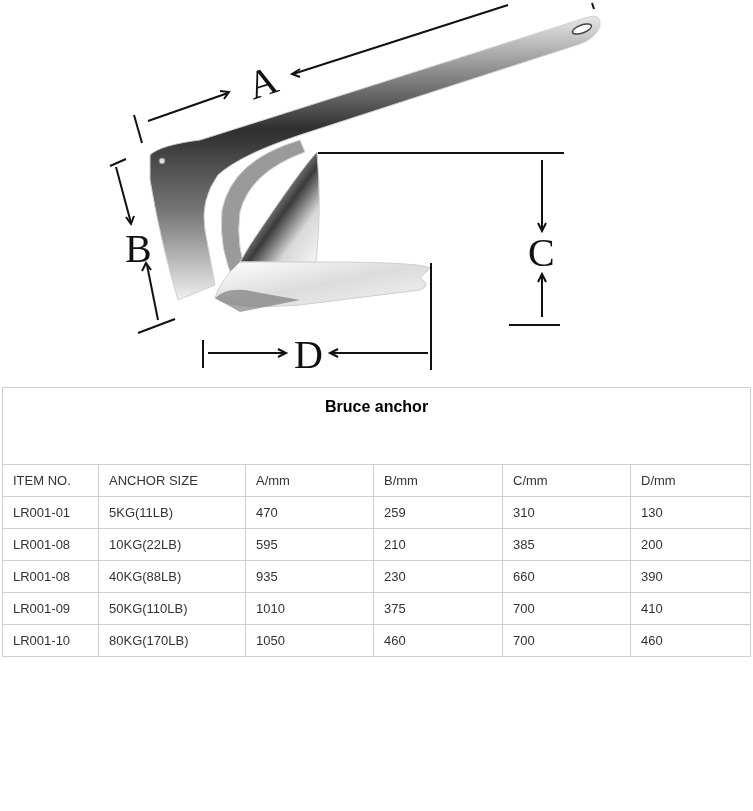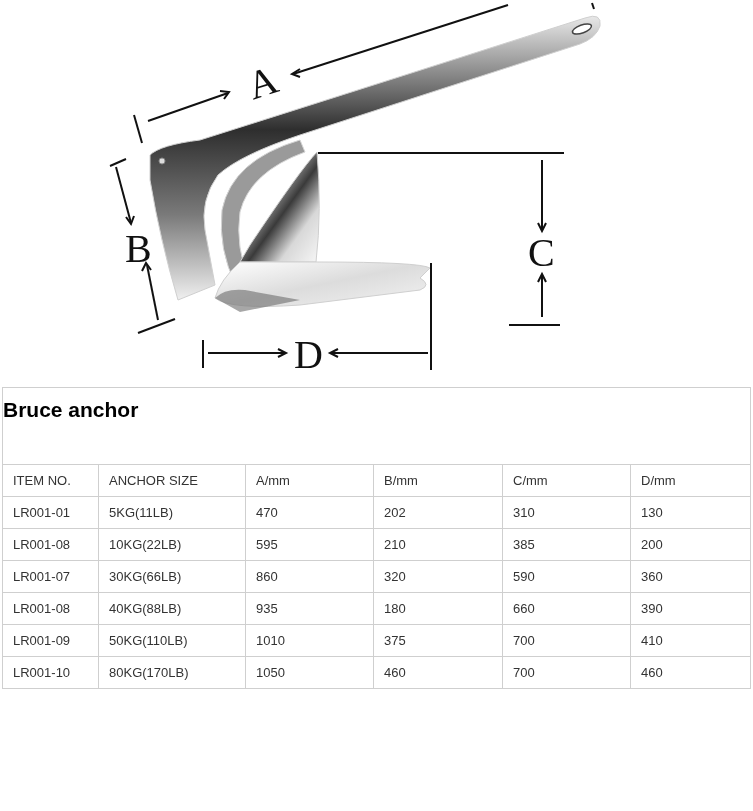--- a/index.html
+++ b/index.html
@@ -1,21 +1,21 @@
 <!DOCTYPE html>
 <html><head>
 <meta charset="utf-8">
 <style>
   html, body { margin: 0; padding: 0; background: #ffffff; }
   body { width: 753px; height: 811px; position: relative; overflow: hidden; font-family: "Liberation Sans", sans-serif; }
   .figure { position: absolute; left: 0; top: 0; width: 753px; height: 385px; }
   .figure svg { display: block; }
   .spec-table { position: absolute; left: 2px; top: 387px; width: 748px; border-collapse: collapse; table-layout: fixed; }
   .spec-table td { border: 1px solid #cfcfcf; font-size: 13px; color: #333333; padding: 0 0 0 10px; height: 31px; vertical-align: middle; white-space: nowrap; }
-  .spec-table td.title-cell { height: 66px; text-align: left; vertical-align: top; padding: 10px 0 0 0; font-size: 21px; font-weight: bold; color: #000000; }
+  .spec-table td.title-cell { height: 66px; text-align: center; vertical-align: top; padding: 10px 0 0 0; font-size: 16px; font-weight: bold; color: #000000; }
   .dim-label { font-family: "Liberation Serif", serif; font-size: 40px; fill: #111; }
 </style>
 </head>
 <body>
 
 <div class="figure">
   <svg width="753" height="385" viewBox="0 0 753 385" xmlns="http://www.w3.org/2000/svg">
     <defs>
       <linearGradient id="steel" x1="0" y1="0" x2="1" y2="1">
         <stop offset="0" stop-color="#f4f4f4"></stop>
@@ -107,45 +107,37 @@
     <td>ANCHOR SIZE</td>
     <td>A/mm</td>
     <td>B/mm</td>
     <td>C/mm</td>
     <td>D/mm</td>
   </tr>
   <tr>
     <td>LR001-01</td>
     <td>5KG(11LB)</td>
     <td>470</td>
-    <td>202</td>
+    <td>259</td>
     <td>310</td>
     <td>130</td>
   </tr>
   <tr>
     <td>LR001-08</td>
     <td>10KG(22LB)</td>
     <td>595</td>
     <td>210</td>
     <td>385</td>
     <td>200</td>
   </tr>
   <tr>
-    <td>LR001-07</td>
-    <td>30KG(66LB)</td>
-    <td>860</td>
-    <td>320</td>
-    <td>590</td>
-    <td>360</td>
-  </tr>
-  <tr>
     <td>LR001-08</td>
     <td>40KG(88LB)</td>
     <td>935</td>
-    <td>180</td>
+    <td>230</td>
     <td>660</td>
     <td>390</td>
   </tr>
   <tr>
     <td>LR001-09</td>
     <td>50KG(110LB)</td>
     <td>1010</td>
     <td>375</td>
     <td>700</td>
     <td>410</td>

